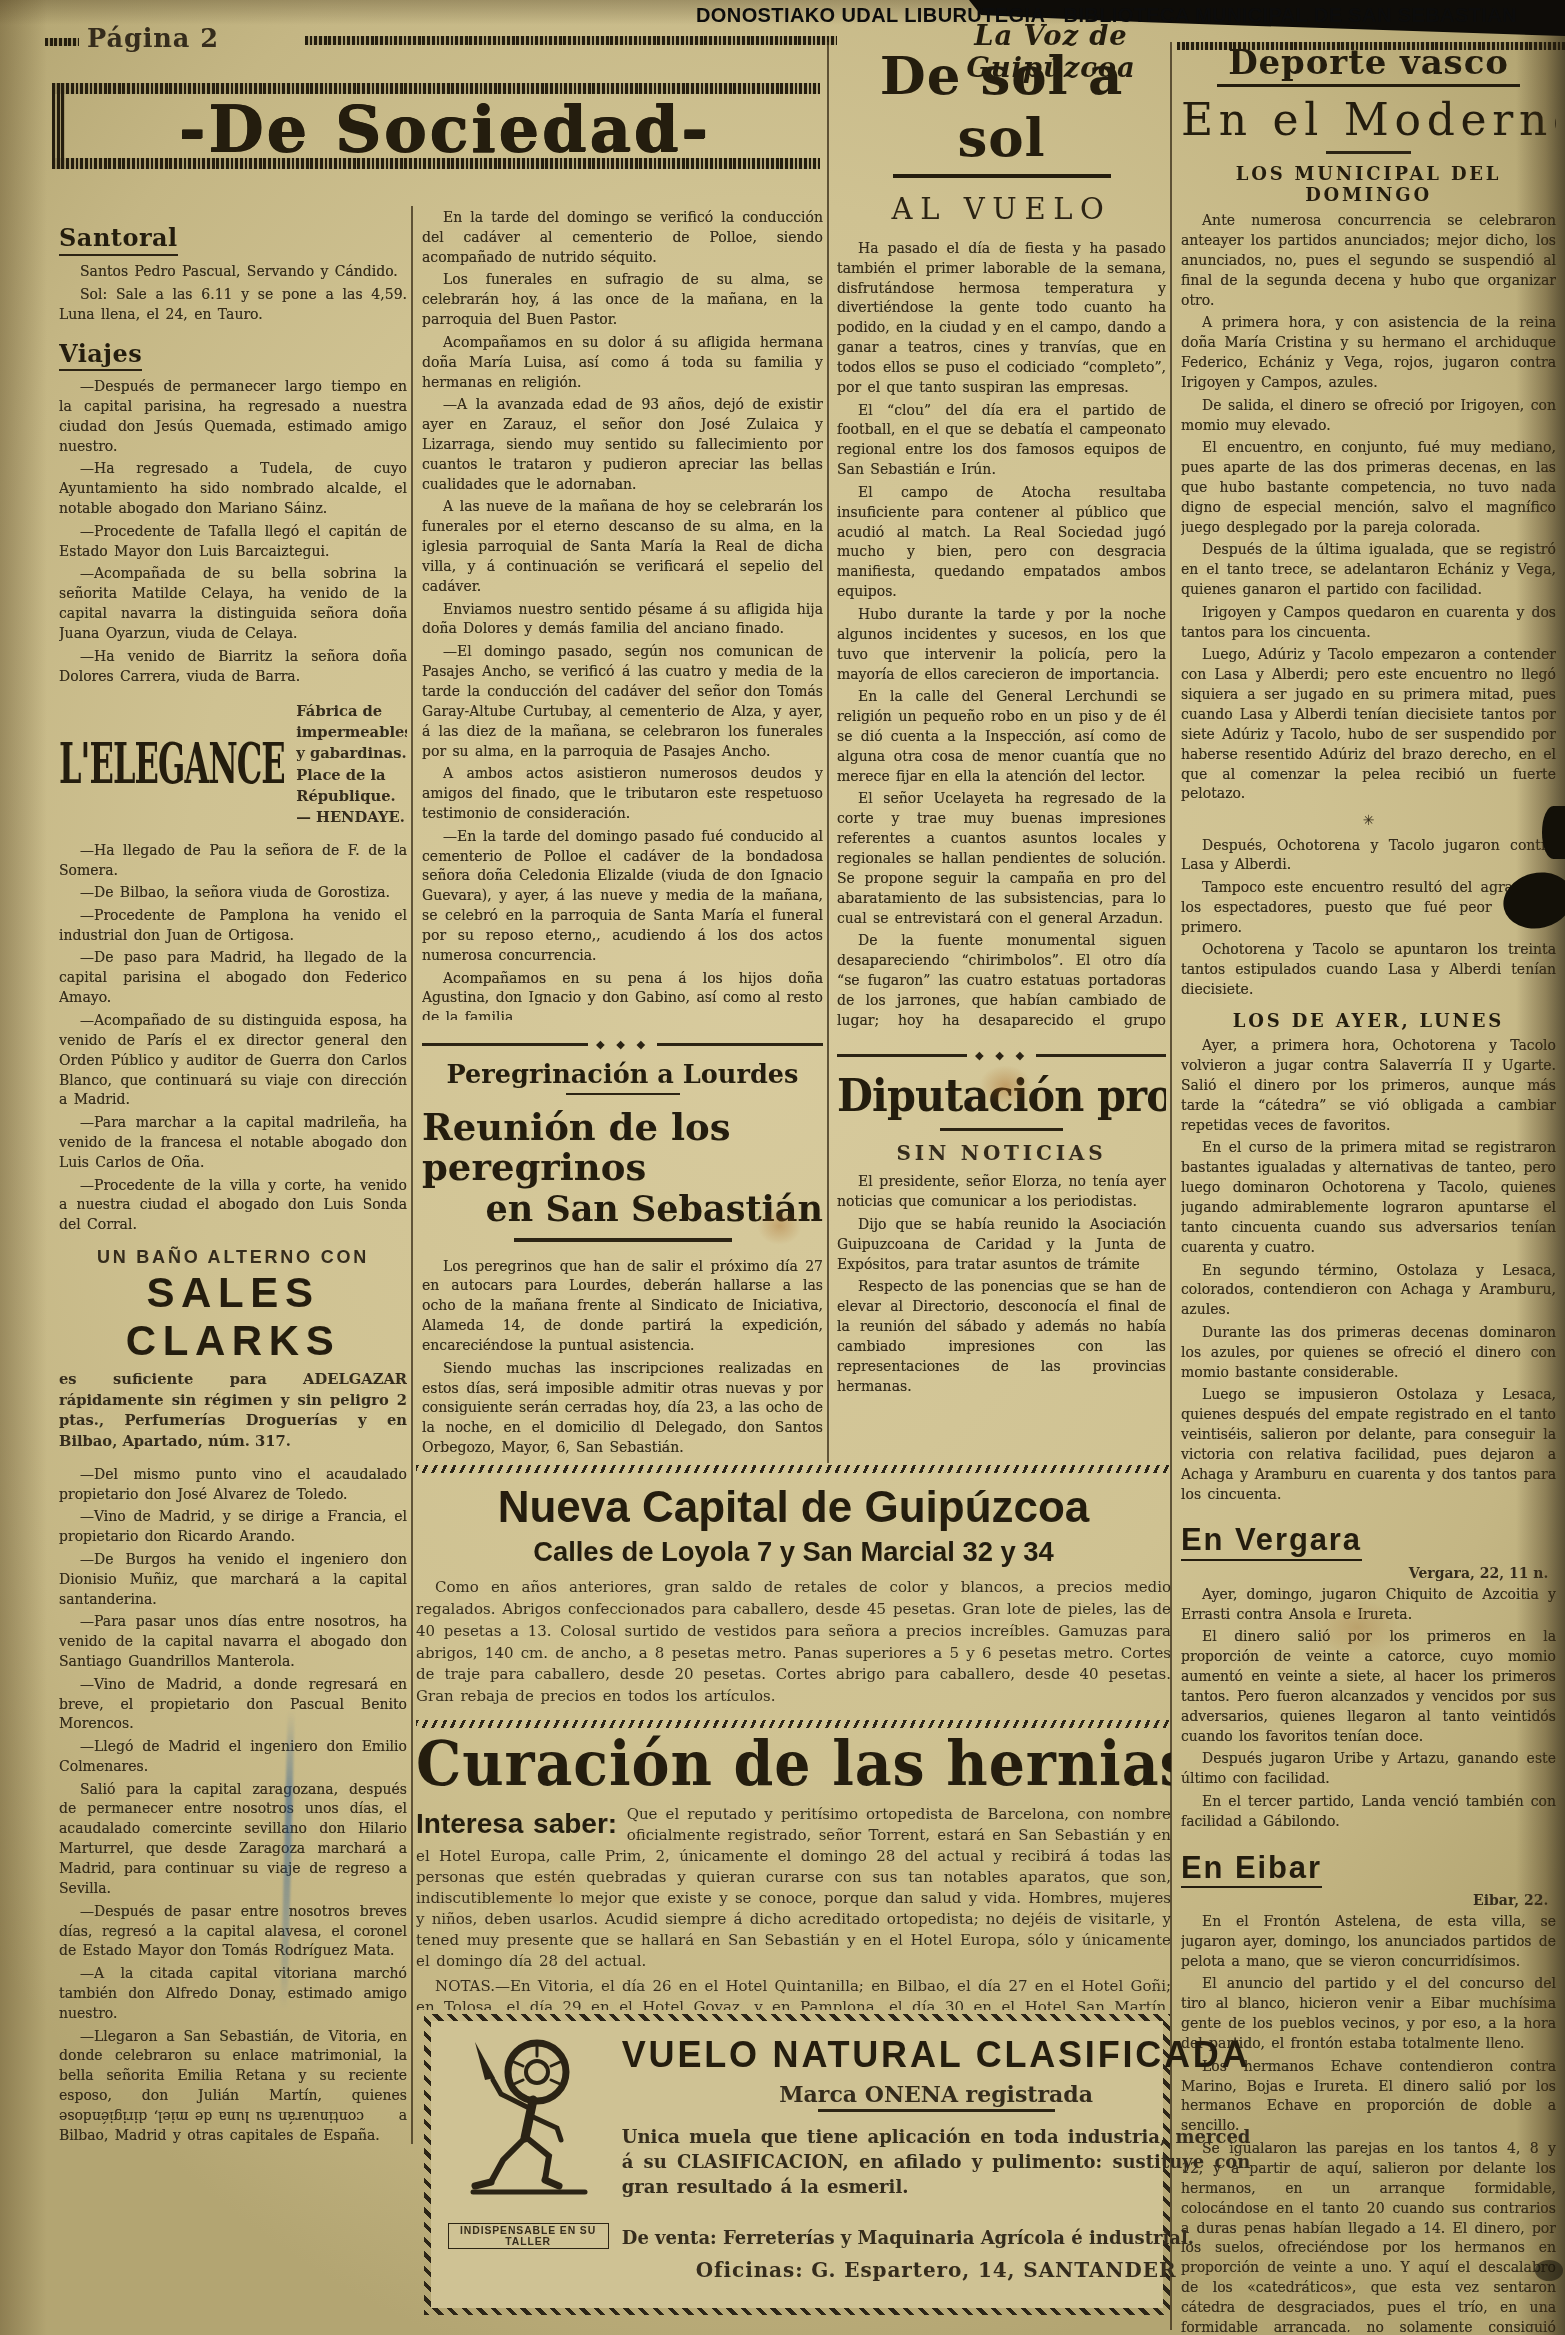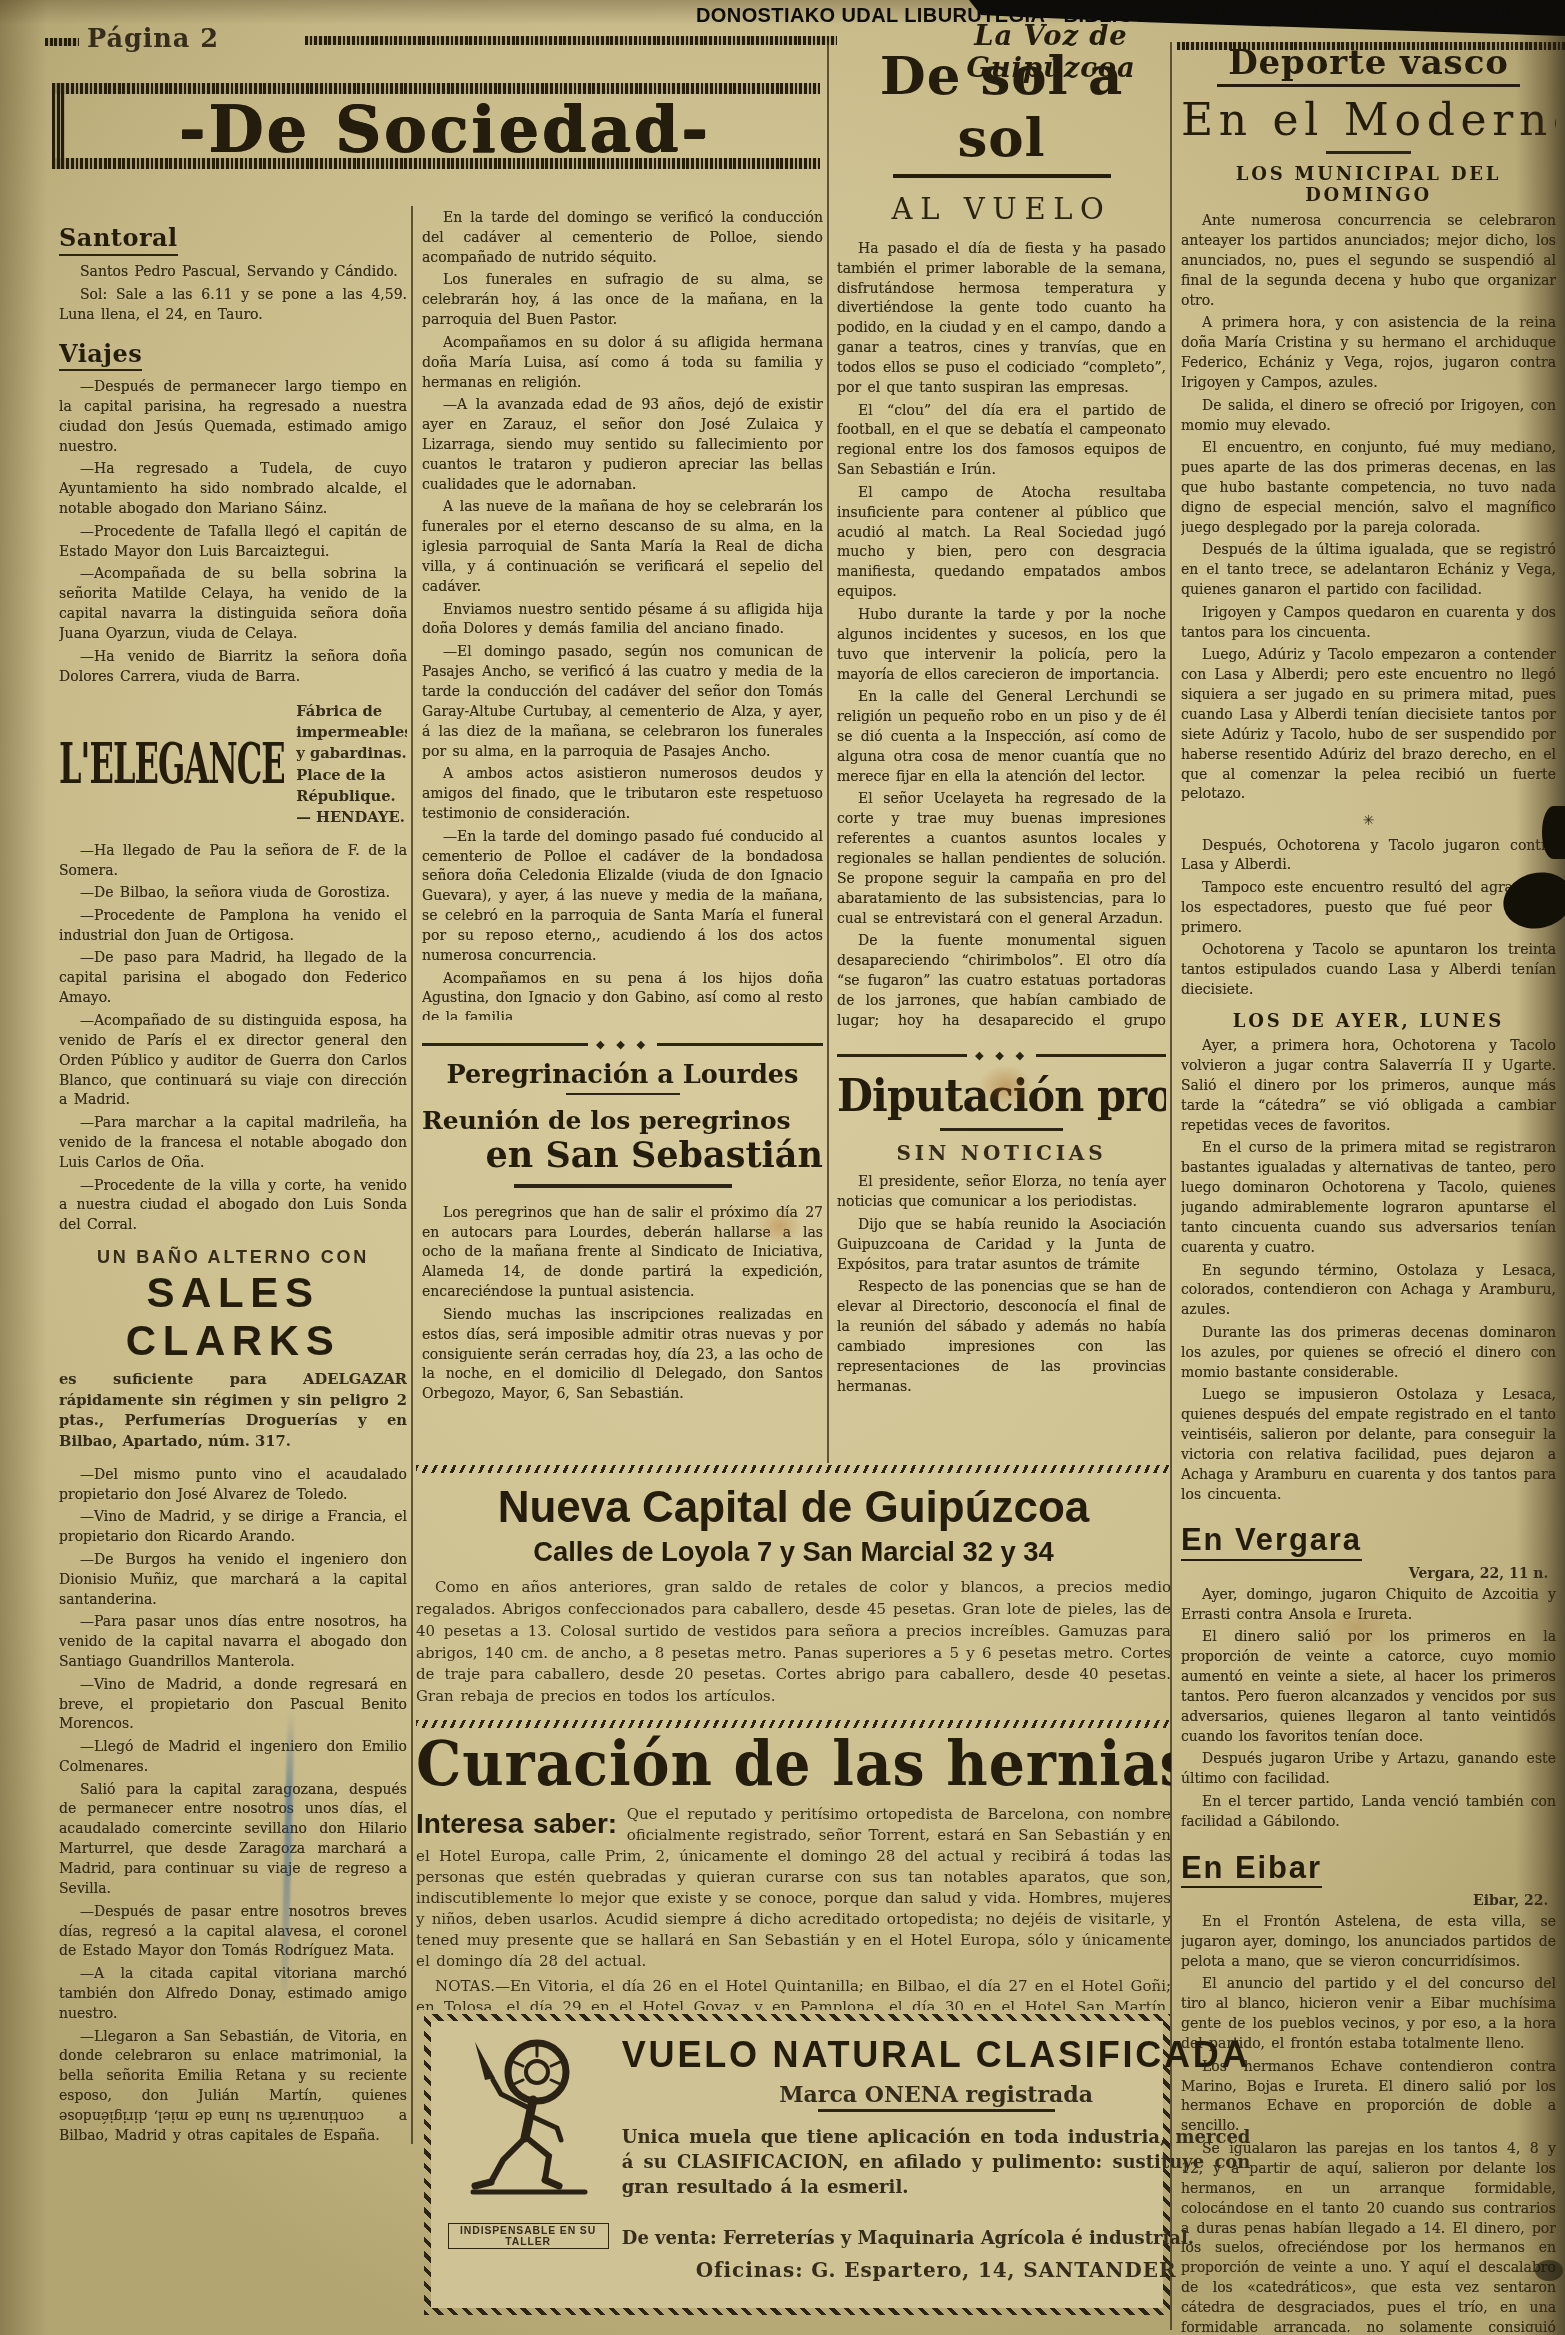--- a/index.html
+++ b/index.html
@@ -52,21 +52,21 @@
   
   .ad-sales{margin:11.4px 0 13.2px;}
   .sales-kicker{text-align:center;font-weight:bold;font-size:18px;letter-spacing:2.8px;font-family:"Liberation Sans",sans-serif;}
   .sales-brand{text-align:center;font-weight:bold;font-size:42px;letter-spacing:6.6px;font-family:"Liberation Sans",sans-serif;color:#241d0e;margin:1.9px 0 3.8px;}
   .sales-text{font-size:14.7px;font-weight:bold;line-height:1.4;text-align:justify;}
   
   .flip{display:inline-block;transform:rotate(180deg);}
   
   .pere-kick{text-align:center;font-weight:bold;font-size:25.6px;color:#241d0e;}
   .pere-kick-rule{width:114px;height:2.8px;background:#2c2414;margin:3.8px auto 11.4px;}
-  .pere-title1{font-weight:bold;font-size:25px;color:#241d0e;line-height:1.1;}
+  .pere-title1{font-weight:bold;font-size:37px;color:#241d0e;line-height:1.1;}
   .pere-title2{font-weight:bold;font-size:35px;color:#241d0e;text-align:right;line-height:1.2;}
   .pere-rule{width:218px;height:3.8px;background:#2c2414;margin:7.6px auto 15px;}
   
   .sol-title{text-align:center;font-size:53px;font-weight:bold;color:#241d0e;letter-spacing:0.9px;}
   .sol-rule{width:218px;height:4.7px;background:#241d0e;margin:5.7px auto 13.2px;}
   .sol-sub{text-align:center;font-size:29px;letter-spacing:7.6px;color:#2c2414;margin-bottom:13.2px;}
   
   .dip-title{font-size:44px;font-weight:bold;color:#241d0e;white-space:nowrap;transform:scaleX(.94);transform-origin:left;letter-spacing:-0.9px;}
   .dip-rule{width:123px;height:2.8px;background:#2c2414;margin:7.6px auto 9.5px;}
   .dip-sub{text-align:center;font-weight:bold;font-size:20px;letter-spacing:3.8px;margin-bottom:7.6px;}

